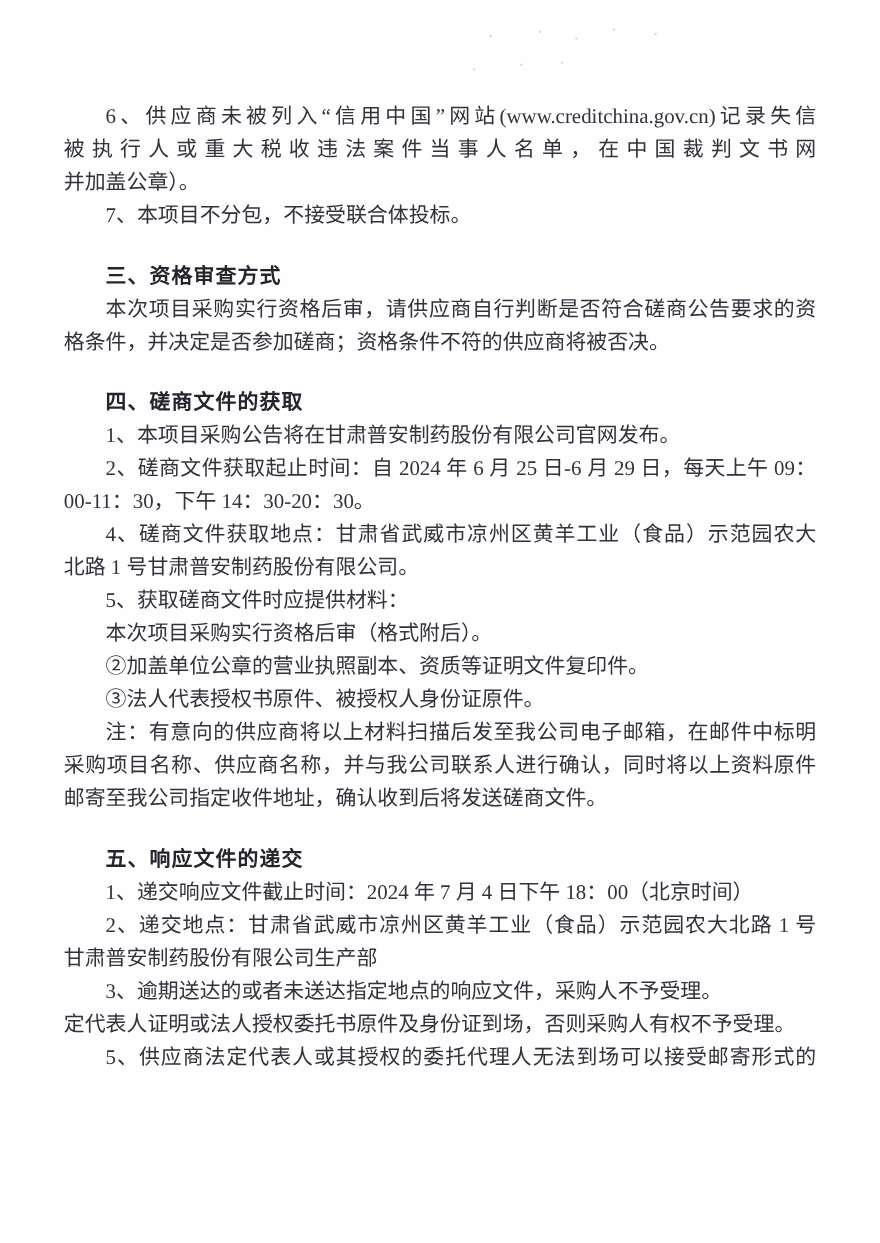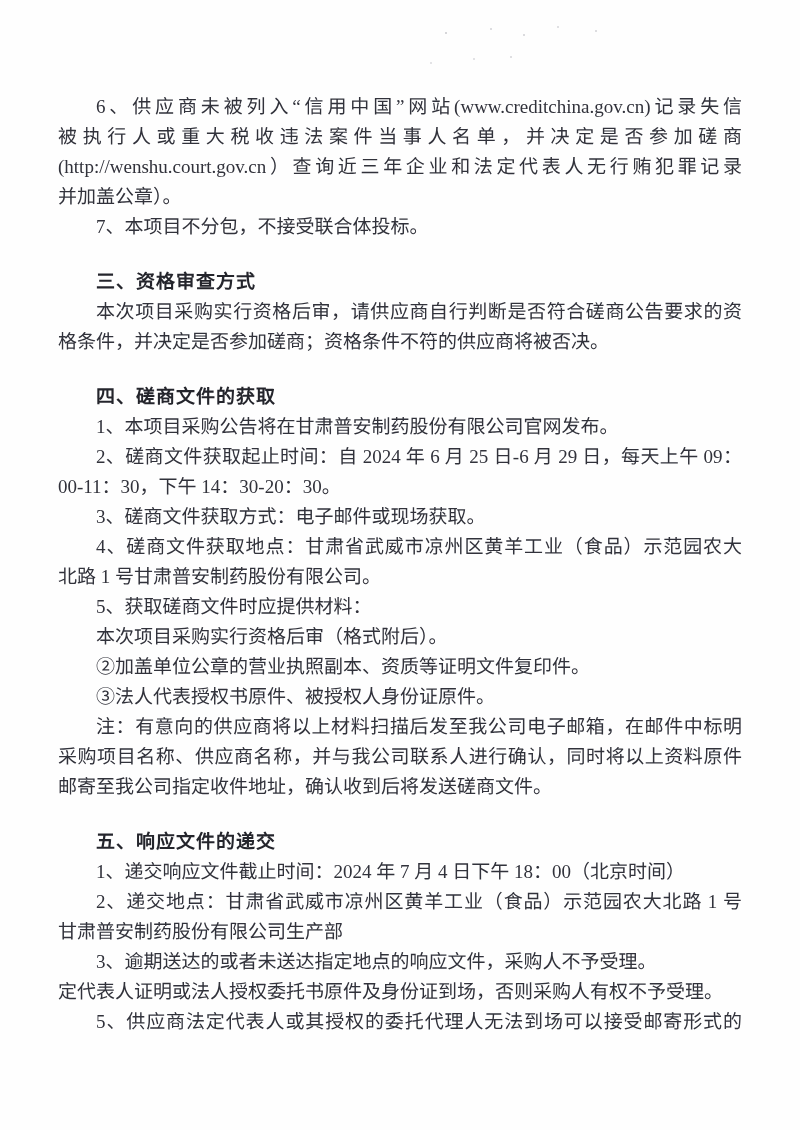--- a/index.html
+++ b/index.html
@@ -63,32 +63,30 @@
     margin-top: 25px;
   }
 </style>
 </head>
 <body>
 
 <div class="page" style="--page-bg: #fefefe; --text-color: #31323b; --heading-color: #24252c;">
   <div class="scan-noise"></div>
   <div class="content">
       <div class="line indent fill">6、供应商未被列入“信用中国”网站(www.creditchina.gov.cn)记录失信</div>
-      <div class="line fill">被执行人或重大税收违法案件当事人名单，并决定是否参加磋商</div>
-      <div class="line fill">(http://wenshu.court.gov.cn）查询近三年企业和法定代表人无行贿犯罪记录</div>
+      <div class="line fill">被执行人或重大税收违法案件当事人名单，在中国裁判文书网</div>
       <div class="line">并加盖公章）。</div>
       <div class="line indent">7、本项目不分包，不接受联合体投标。</div>
       <div class="line heading indent">三、资格审查方式</div>
       <div class="line indent fill">本次项目采购实行资格后审，请供应商自行判断是否符合磋商公告要求的资</div>
       <div class="line">格条件，并决定是否参加磋商；资格条件不符的供应商将被否决。</div>
       <div class="line heading indent">四、磋商文件的获取</div>
       <div class="line indent">1、本项目采购公告将在甘肃普安制药股份有限公司官网发布。</div>
       <div class="line indent fill">2、磋商文件获取起止时间：自 2024 年 6 月 25 日-6 月 29 日，每天上午 09：</div>
       <div class="line">00-11：30，下午 14：30-20：30。</div>
-      <div class="line indent">3、磋商文件获取方式：电子邮件或现场获取。</div>
       <div class="line indent fill">4、磋商文件获取地点：甘肃省武威市凉州区黄羊工业（食品）示范园农大</div>
       <div class="line">北路 1 号甘肃普安制药股份有限公司。</div>
       <div class="line indent">5、获取磋商文件时应提供材料：</div>
       <div class="line indent">本次项目采购实行资格后审（格式附后）。</div>
       <div class="line indent">②加盖单位公章的营业执照副本、资质等证明文件复印件。</div>
       <div class="line indent">③法人代表授权书原件、被授权人身份证原件。</div>
       <div class="line indent fill">注：有意向的供应商将以上材料扫描后发至我公司电子邮箱，在邮件中标明</div>
       <div class="line fill">采购项目名称、供应商名称，并与我公司联系人进行确认，同时将以上资料原件</div>
       <div class="line">邮寄至我公司指定收件地址，确认收到后将发送磋商文件。</div>
       <div class="line heading indent">五、响应文件的递交</div>

